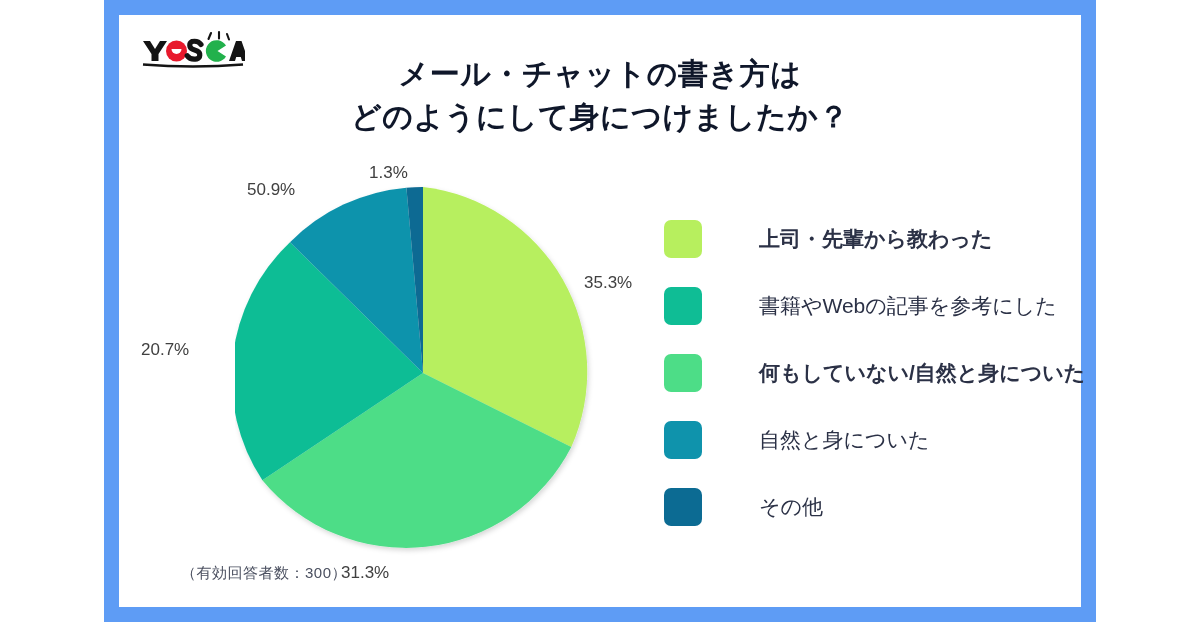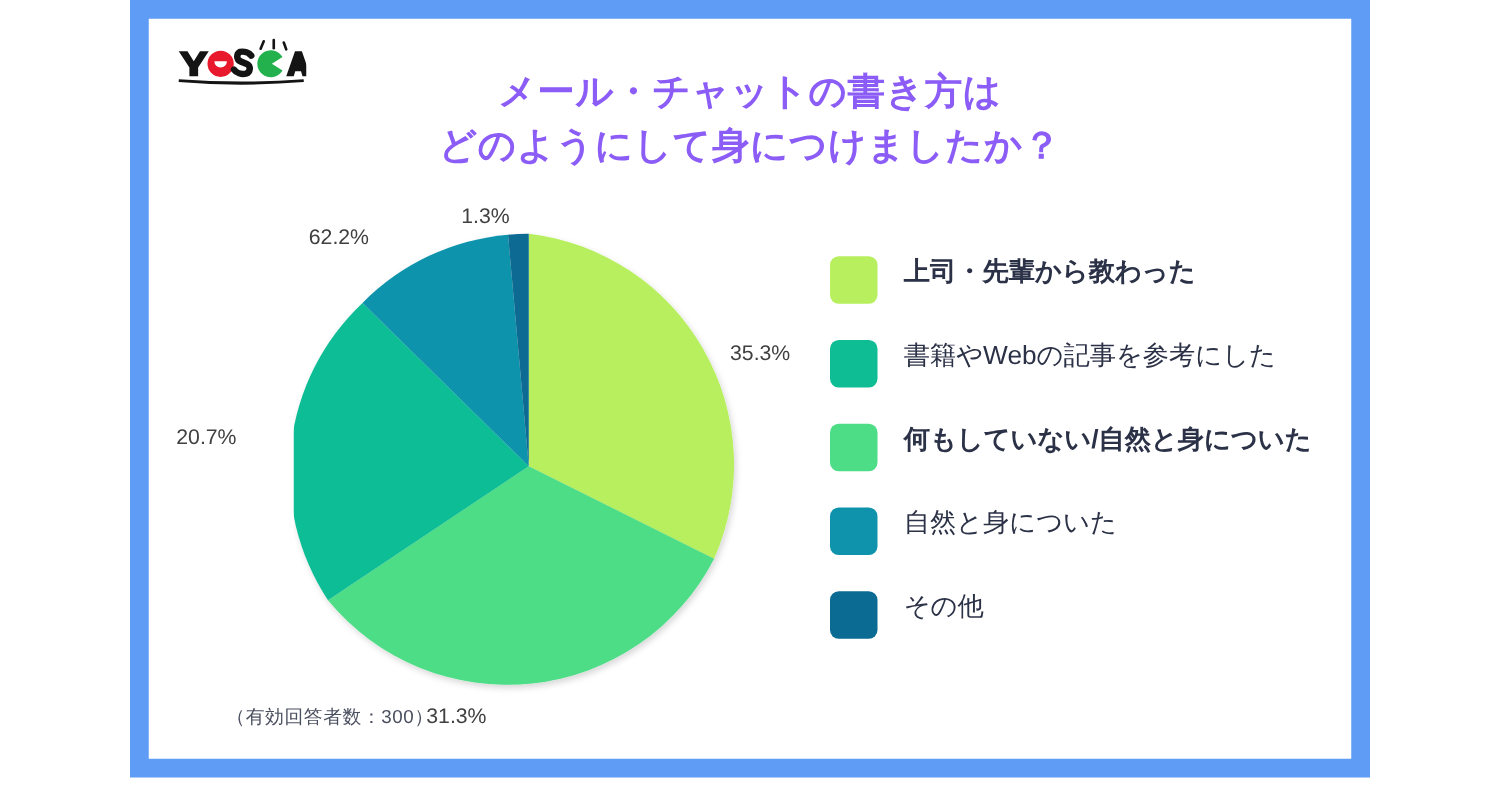--- a/index.html
+++ b/index.html
@@ -47,21 +47,21 @@
   }
   .logo svg { display: block; }
 
   
   .title {
     position: absolute;
     left: 0;
     top: 38px;
     width: 100%;
     text-align: center;
-    color: #8b5cf6;
+    color: #0f172a;
     font-size: 30px;
     font-weight: bold;
     line-height: 1.42;
     letter-spacing: 0.5px;
   }
   .title .line { display: block; white-space: nowrap; }
 
   
   .chart-area {
     position: absolute;
@@ -90,21 +90,23 @@
 
   
   .legend {
     position: absolute;
     left: 545px;
     top: 190px;
     width: 410px;
   }
   .legend-row {
     display: flex;
+    align-items: center;
     height: 67px;
+    gap: 36px;
   }
   .swatch {
     width: 38px;
     height: 38px;
     border-radius: 7px;
     flex: 0 0 auto;
   }
   .legend-label {
     margin-left: 21px;
     color: #2b3146;
@@ -181,21 +183,21 @@
               <path fill="#0f93ac" d="M188 188 L55.0 57.3 A186 186 0 0 1 171.4 2.7 Z"></path>
 
               <path fill="#0c6b93" d="M188 188 L171.4 2.7 A186 186 0 0 1 188 2 Z"></path>
             </g>
           </svg>
         </div>
 
         <div class="pct" style="left:465px; top:148px;">35.3%</div>
         <div class="pct" style="left:222px; top:438px;text-align:right;">31.3%</div>
         <div class="pct" style="left:22px;  top:215px;">20.7%</div>
-        <div class="pct" style="left:128px; top:55px;">62.2%</div>
+        <div class="pct" style="left:128px; top:55px;">50.9%</div>
         <div class="pct" style="left:250px; top:38px;">1.3%</div>
       </div>
 
       <div class="legend">
 
         <div class="legend-row">
           <span class="swatch" style="background:#b7ef5e;"></span>
           <span class="legend-label strong">上司・先輩から教わった</span>
         </div>
 

